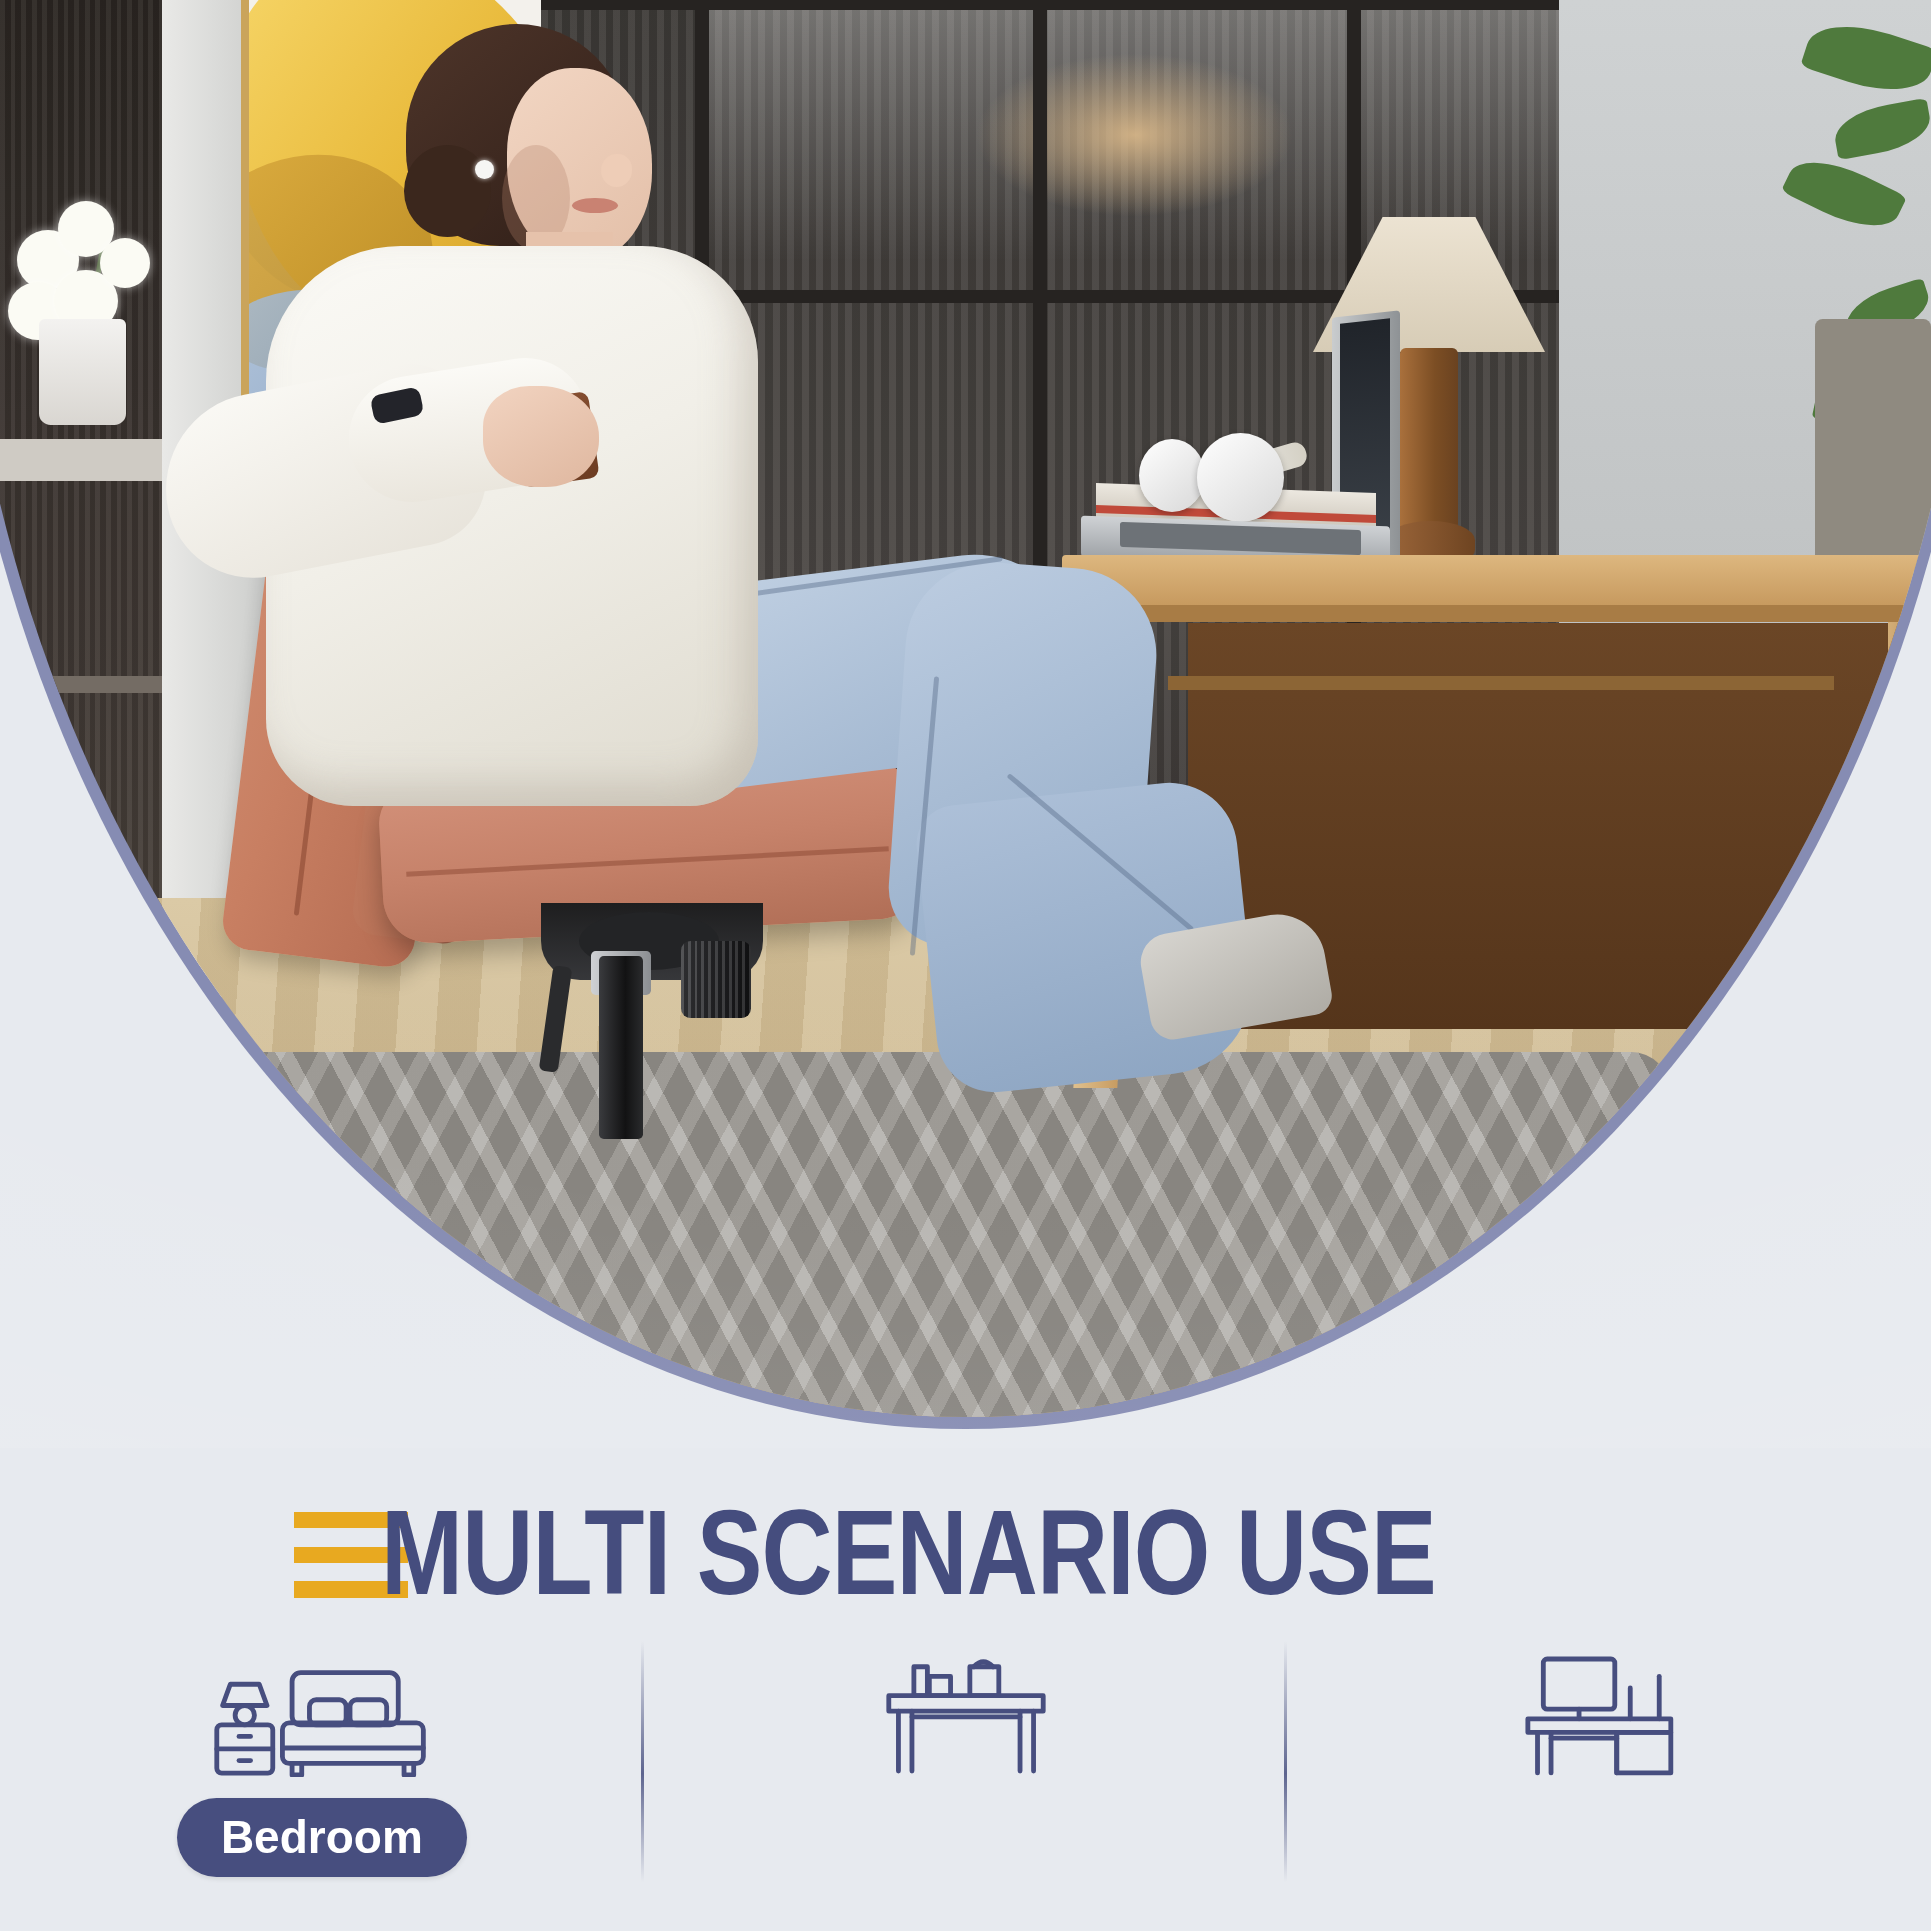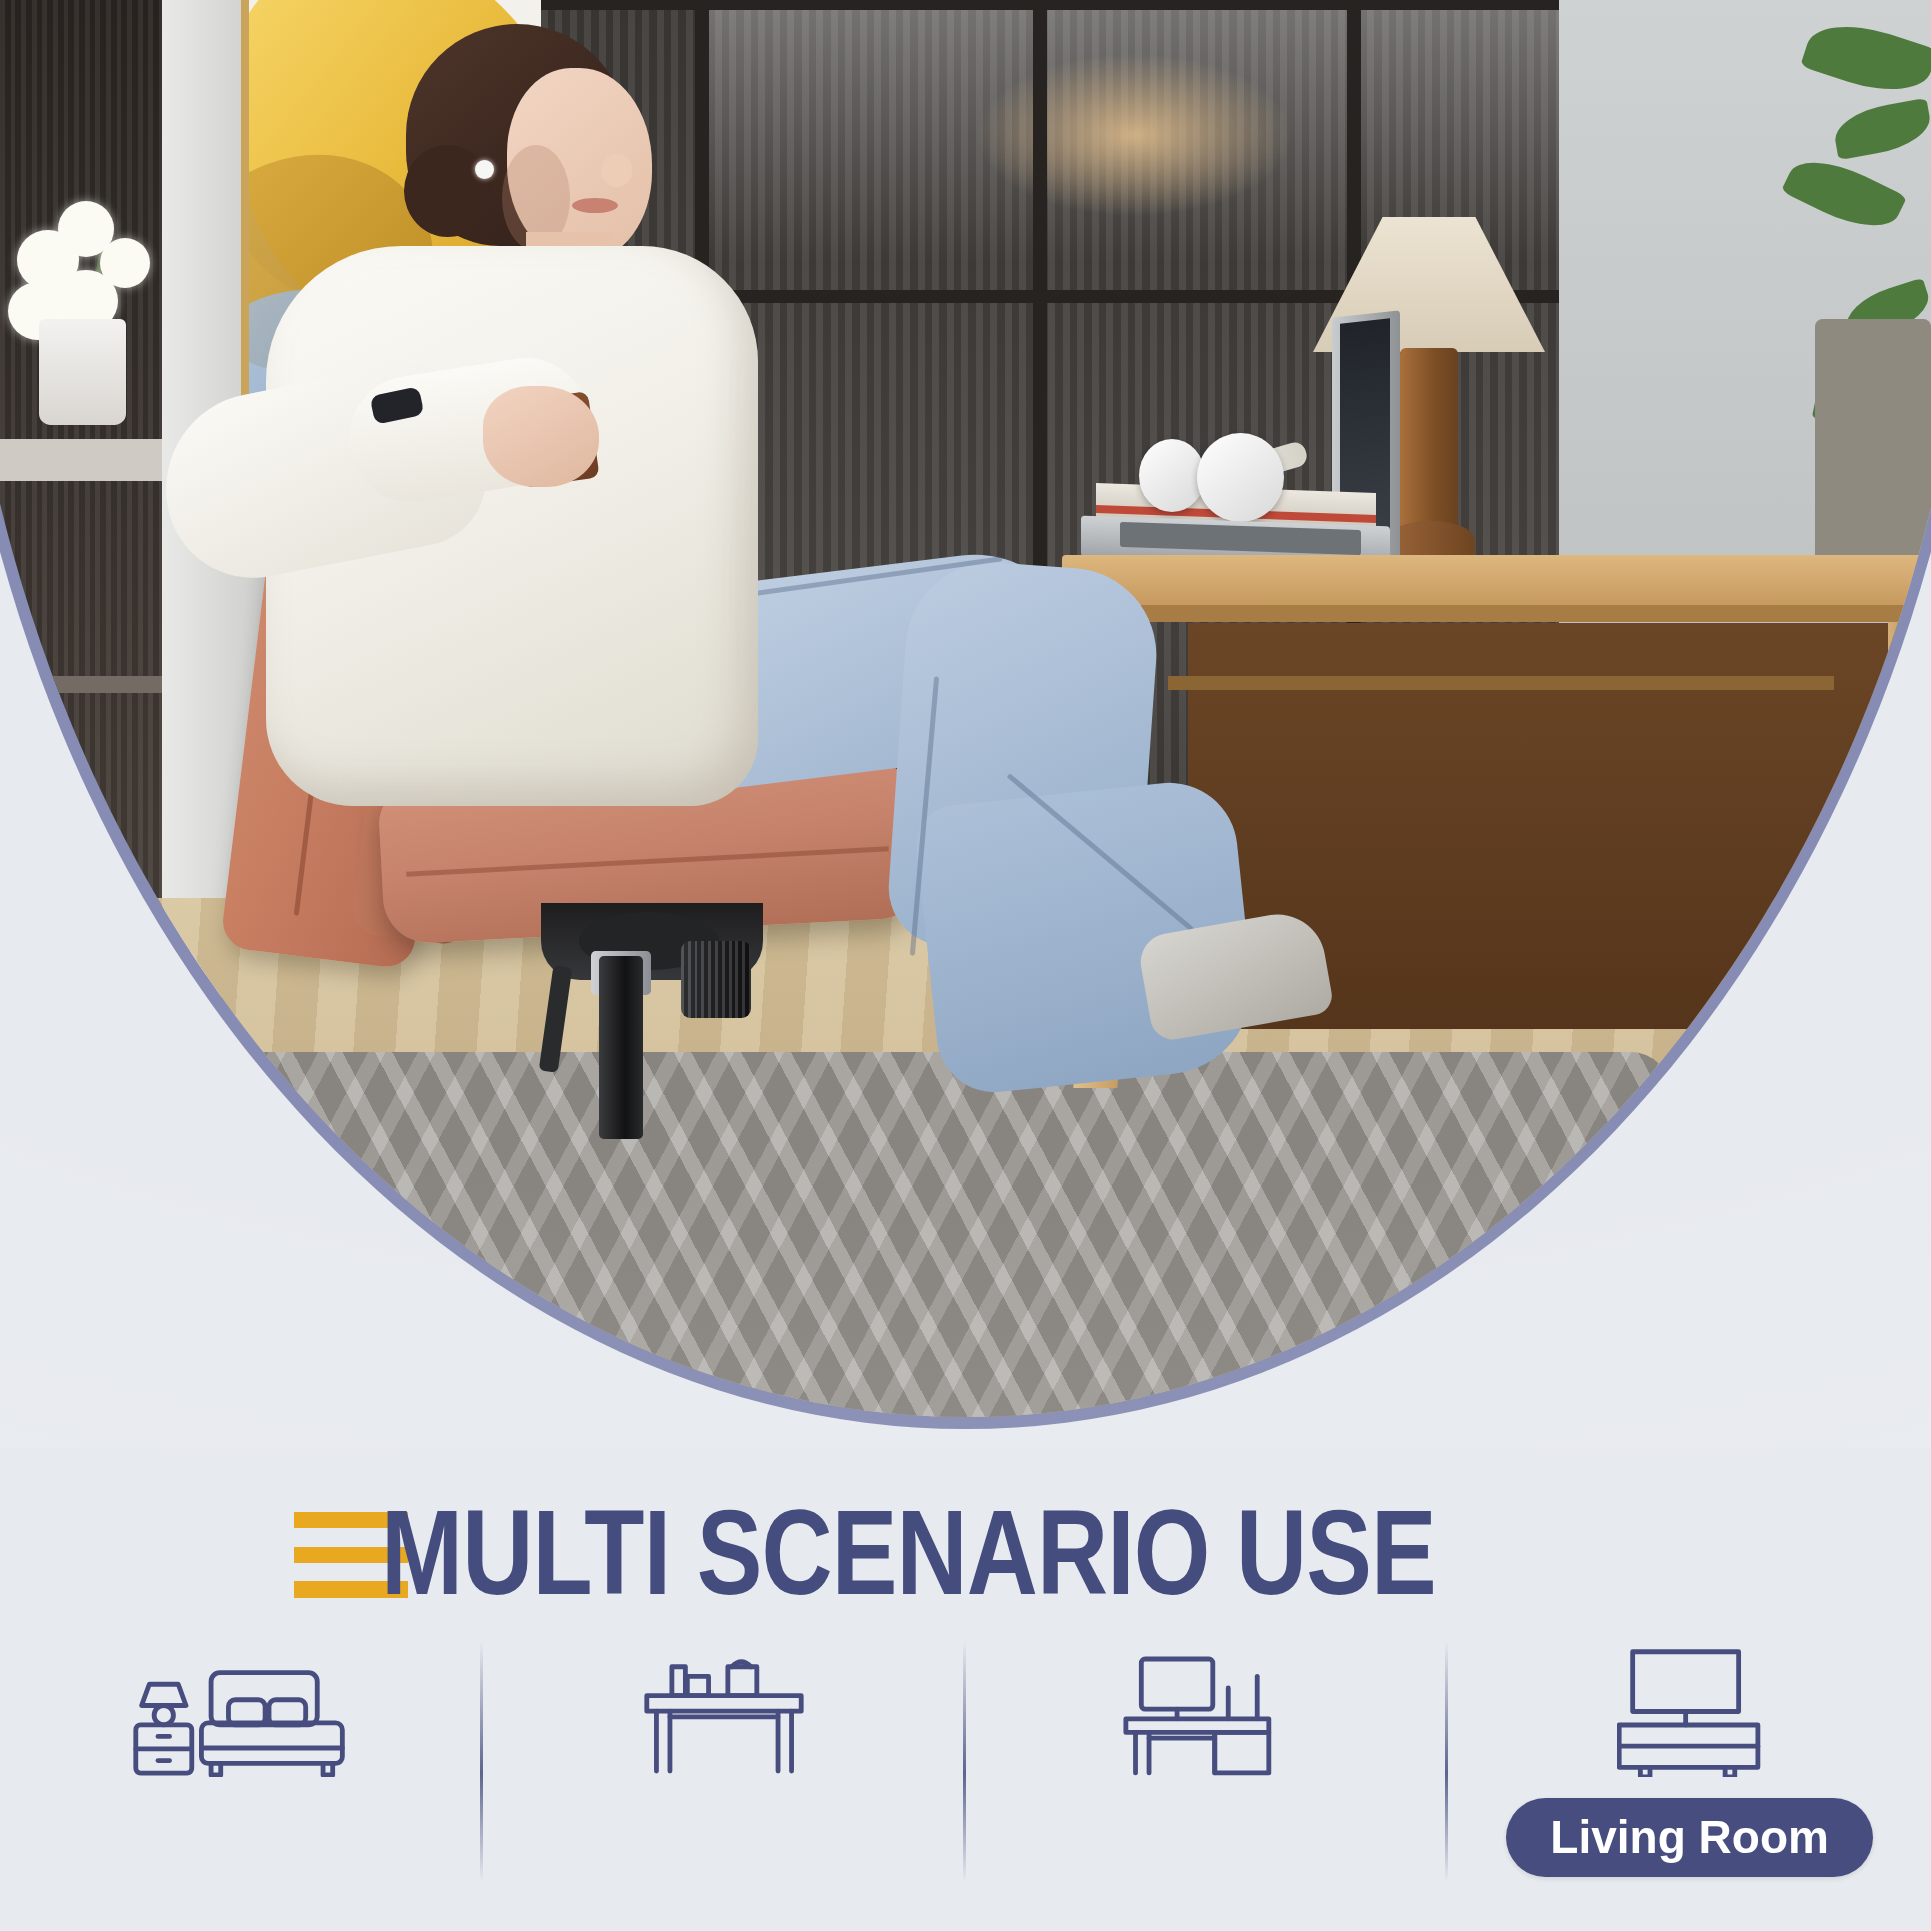--- a/index.html
+++ b/index.html
@@ -342,20 +342,21 @@
         <line x1="29" y1="101" x2="41" y2="101"></line>
         <rect x="84" y="10" width="110" height="54" rx="9"></rect>
         <rect x="102" y="38" width="38" height="26" rx="7"></rect>
         <rect x="144" y="38" width="38" height="26" rx="7"></rect>
         <rect x="74" y="62" width="146" height="42" rx="7"></rect>
         <line x1="74" y1="88" x2="220" y2="88"></line>
         <path d="M84 104 v12 h10 v-12"></path>
         <path d="M200 104 v12 h10 v-12"></path>
       </svg>
     </div>
+    <div class="pill">Bedroom</div>
     <div class="divider"></div>
   </div>
 
   <div class="card">
     <div class="card-icon">
       <svg width="166" height="124" viewBox="0 0 172 128" fill="none" stroke="#474e7f" stroke-width="5" stroke-linecap="round" stroke-linejoin="round">
         <rect x="32" y="14" width="14" height="30"></rect>
         <rect x="48" y="24" width="22" height="20"></rect>
         <path d="M94 14 q10 -10 20 0"></path>
         <rect x="90" y="14" width="30" height="30"></rect>
@@ -381,29 +382,15 @@
         <path d="M14 82 v42"></path>
         <path d="M28 82 v6 h68 v-6"></path>
         <path d="M28 88 v36"></path>
         <path d="M96 88 v36"></path>
         <rect x="96" y="82" width="56" height="42"></rect>
       </svg>
     </div>
     <div class="divider"></div>
   </div>
 
-  <div class="card">
-    <div class="card-icon">
-      <svg width="145" height="131" viewBox="0 0 150 136" fill="none" stroke="#474e7f" stroke-width="5" stroke-linecap="round" stroke-linejoin="round">
-        <rect x="16" y="6" width="110" height="62"></rect>
-        <line x1="71" y1="68" x2="71" y2="82"></line>
-        <rect x="2" y="82" width="144" height="44"></rect>
-        <line x1="2" y1="104" x2="146" y2="104"></line>
-        <path d="M24 126 v10 h10 v-10"></path>
-        <path d="M112 126 v10 h10 v-10"></path>
-      </svg>
-    </div>
-    <div class="pill">Living Room</div>
-
-  </div>
 
 </div>
 
 
 </body></html>

